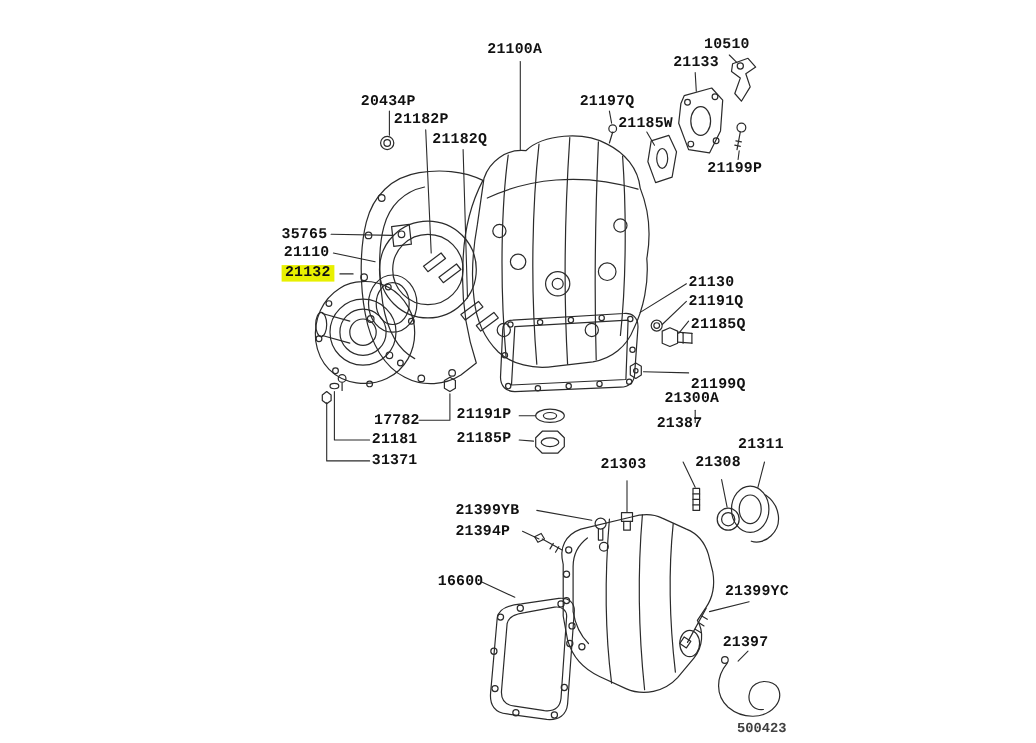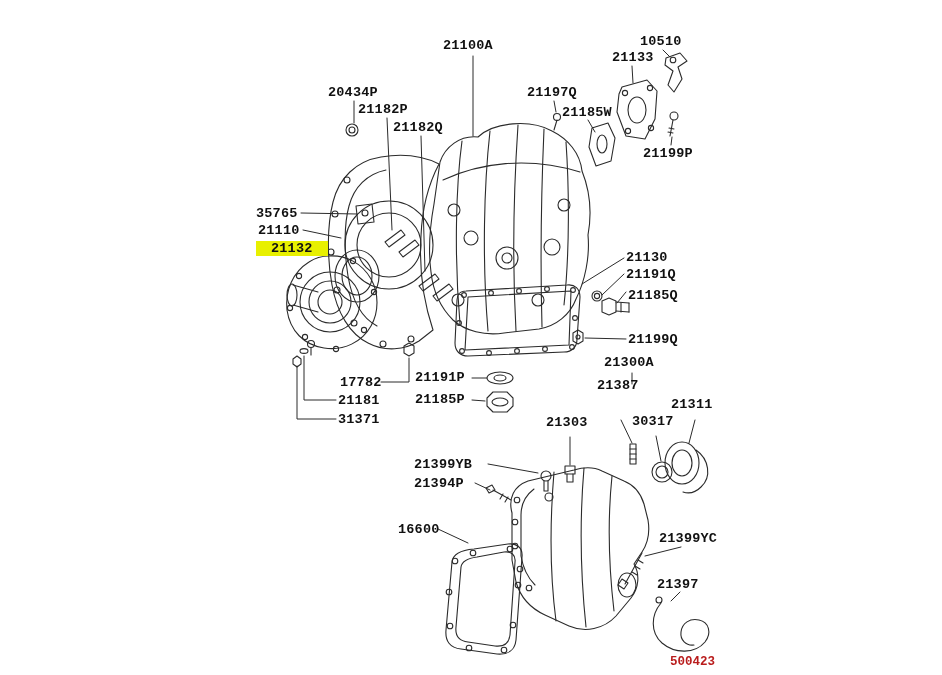--- a/index.html
+++ b/index.html
@@ -5,22 +5,22 @@
   html,body{margin:0;padding:0;background:#fff;}
   .stage{
     position:relative;width:942px;height:675px;background:#ffffff;
     font-family:Liberation Mono, monospace;overflow:hidden;margin-left:41px;
   }
   .stage svg{position:absolute;left:0;top:0;}
   .label{
     position:absolute;font-weight:bold;font-size:13.5px;line-height:15px;
     color:#111;white-space:nowrap;letter-spacing:.2px;z-index:2;
   }
-  .label[data-highlight="true"]{padding:0 15px;}
-  .fig-num{position:absolute;font-weight:bold;font-size:12.5px;color:#b91c1c;z-index:2;}
+  .label[data-highlight="true"]{padding:0 3px;}
+  .fig-num{position:absolute;font-weight:bold;font-size:12.5px;color:#404040;z-index:2;}
 </style>
 </head>
 <body>
 
 <div class="stage">
 
   <svg width="942" height="675" viewBox="0 0 942 675">
     <g stroke="#2b2b2b" stroke-width="1.1" fill="none" stroke-linecap="round" stroke-linejoin="round">
 
       <g stroke-width="1">
@@ -297,31 +297,31 @@
   <div class="label" style="left:486px;top:85px">21197Q</div>
   <div class="label" style="left:352px;top:120px">21182Q</div>
   <div class="label" style="left:521px;top:105px">21185W</div>
   <div class="label" style="left:602px;top:146px">21199P</div>
   <div class="label" style="left:215px;top:206px">35765</div>
   <div class="label" style="left:217px;top:223px">21110</div>
   <div class="label" style="left: 215px; top: 241px; background: rgb(232, 240, 0);" data-highlight="true">21132</div>
   <div class="label" style="left:585px;top:250px">21130</div>
   <div class="label" style="left:585px;top:267px">21191Q</div>
   <div class="label" style="left:587px;top:288px">21185Q</div>
-  <div class="label" style="left:587px;top:332px">21199Q</div>
+  <div class="label" style="left:587px;top:343px">21199Q</div>
   <div class="label" style="left:563px;top:355px">21300A</div>
   <div class="label" style="left:299px;top:375px">17782</div>
   <div class="label" style="left:374px;top:370px">21191P</div>
   <div class="label" style="left:297px;top:393px">21181</div>
   <div class="label" style="left:374px;top:392px">21185P</div>
   <div class="label" style="left:297px;top:412px">31371</div>
   <div class="label" style="left:556px;top:378px">21387</div>
   <div class="label" style="left:630px;top:397px">21311</div>
   <div class="label" style="left:505px;top:415px">21303</div>
-  <div class="label" style="left:591px;top:414px">30317</div>
+  <div class="label" style="left:591px;top:414px">21308</div>
   <div class="label" style="left:373px;top:457px">21399YB</div>
   <div class="label" style="left:373px;top:476px">21394P</div>
   <div class="label" style="left:357px;top:522px">16600</div>
   <div class="label" style="left:618px;top:531px">21399YC</div>
   <div class="label" style="left:616px;top:577px">21397</div>
 
   <div class="fig-num" style="left:629px;top:655px">500423</div>
 </div>
 
 </body></html>

